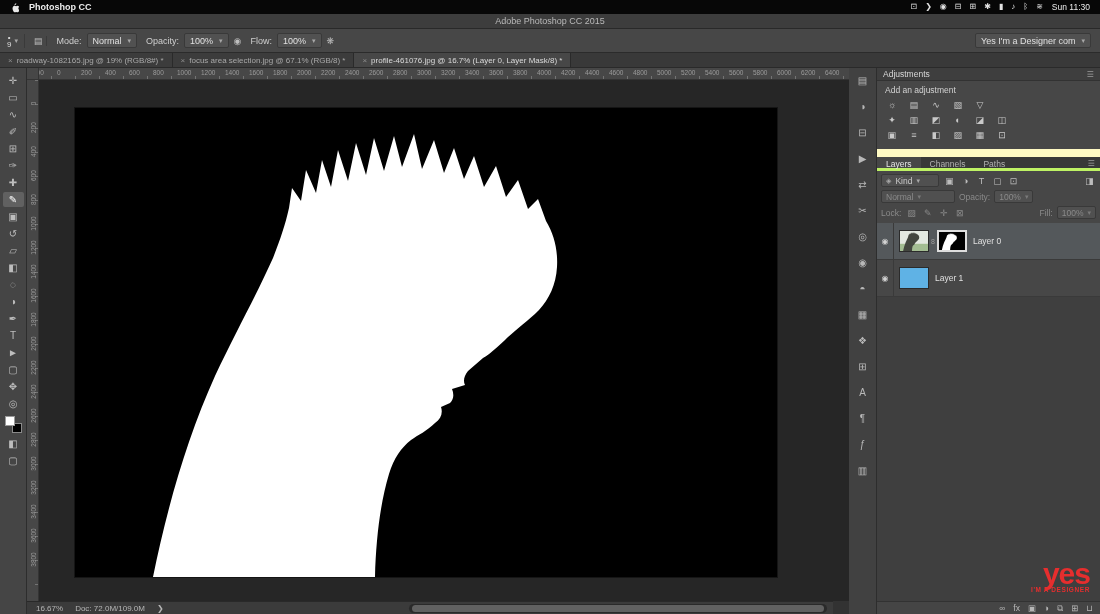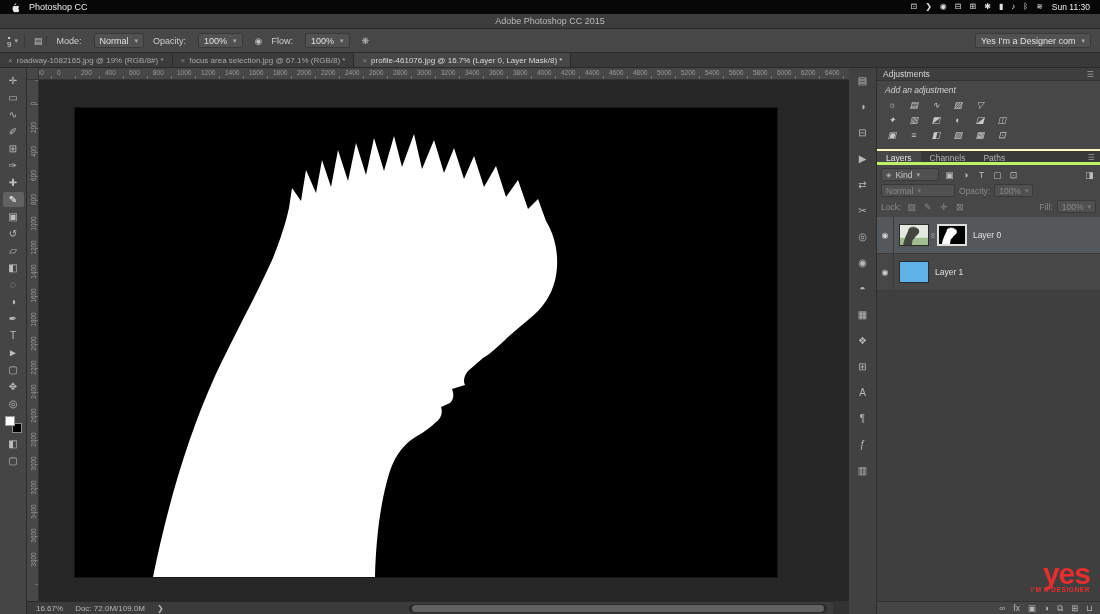--- a/index.html
+++ b/index.html
@@ -3,38 +3,38 @@
 <meta charset="utf-8">
 <style>
   * { margin:0; padding:0; box-sizing:border-box; font-family:"Liberation Sans", sans-serif; }
   html,body { width:1100px; height:614px; overflow:hidden; background:#323232; }
   #app { position:relative; width:1100px; height:614px; background:#323232; color:#ccc; }
 
   
   .menubar { position:absolute; top:0; left:0; right:0; height:14px; background:#070707;
              display:flex; align-items:center; padding:0 10px; color:#ececec; font-size:9px; }
   .apple { display:flex; align-items:center; margin-right:2px; }
-  .app-name { font-weight:normal; margin:0 18px 0 8px; }
+  .app-name { font-weight:bold; margin:0 18px 0 8px; }
   .menus { display:flex; gap:11px; margin-left:6px; white-space:nowrap; }
   .mb-right { margin-left:auto; display:flex; gap:8px; align-items:center; font-size:8px; color:#e2e2e2; }
   .mb-icon { line-height:14px; }
   .clock { margin-left:9px; font-size:8.5px; }
 
   
   .titlebar { position:absolute; top:14px; left:0; right:0; height:15px; background:#3d3d3d;
               border-bottom:1px solid #292929; text-align:center; line-height:15px; color:#b9b9b9; font-size:9px; }
 
   
   .optionsbar { position:absolute; top:29px; left:0; right:0; height:24px; background:#474747;
                 border-bottom:1px solid #2b2b2b; display:flex; align-items:center; gap:9px; padding:0 7px; font-size:9px; color:#cfcfcf; }
   .tool-preset { display:flex; align-items:center; gap:3px; padding-right:6px; border-right:1px solid #3a3a3a; }
   .preset-col { display:flex; flex-direction:column; align-items:center; line-height:7px; font-size:8px; color:#ddd; }
   .chev { font-size:7px; color:#a8a8a8; }
   .opt-toggle { font-size:9px; color:#bdbdbd; padding-right:4px; border-right:1px solid #3a3a3a; }
-  .opt-group { display:flex; align-items:center; gap:12px;text-align:right; }
+  .opt-group { display:flex; align-items:center; gap:5px;text-align:right; }
   .opt-select { display:flex; align-items:center; gap:6px; background:#515151; border:1px solid #393939;
                 border-radius:2px; height:15px; padding:0 5px; color:#e0e0e0; white-space:nowrap; }
   .round-icon { font-size:9px; color:#bdbdbd; }
   .workspace-select { margin-left:auto; margin-right:2px; }
 
   
   .tabbar { position:absolute; top:53px; left:0; right:0; height:15px; background:#393939;
             display:flex; font-size:8px; border-bottom:1px solid #2a2a2a; }
   .doc-tab { display:flex; align-items:center; gap:4px; padding:0 8px; background:#3c3c3c;
              border-right:1px solid #2a2a2a; color:#a8a8a8; white-space:nowrap; }
@@ -83,21 +83,21 @@
            padding-top:5px; gap:12px; }
   .strip-icon { width:18px; height:14px; display:flex; align-items:center; justify-content:center;
                 color:#b8b8b8; font-size:10px; }
 
   
   .panels { position:absolute; left:877px; right:0; top:68px; bottom:0; background:#424242;
             display:flex; flex-direction:column; }
   .panel-header { height:13px; background:#3e3e3e; display:flex; align-items:center; padding:0 6px;
                   font-size:8.5px; color:#d8d8d8; border-bottom:1px solid #323232; }
   .panel-menu-icon { margin-left:auto; color:#9b9b9b; font-size:8px; }
-  .adj-body { background:#474747; padding:4px 8px 5px; border-bottom:2px solid #fef9c3;font-style:italic; }
+  .adj-body { background:#474747; padding:4px 8px 5px; border-bottom:8px solid #fef9c3; }
   .adj-sub { font-size:8.5px; color:#d2d2d2; margin-bottom:4px; }
   .adj-row { display:flex; gap:8px; margin-bottom:3px; }
   .adj-icon { width:14px; height:12px; display:flex; align-items:center; justify-content:center;
               color:#c9c9c9; font-size:9px; }
 
   .ptabs { height:14px; background:#383838; display:flex; font-size:8.5px; border-bottom:3px solid #bef264; }
   .ptab-wrap { display:flex; }
   .ptab { padding:0 9px; line-height:14px; color:#b2b2b2; }
   .ptab.active { background:#474747; color:#e6e6e6; }
   .ptabs .panel-menu-icon { line-height:14px; padding-right:5px; }

